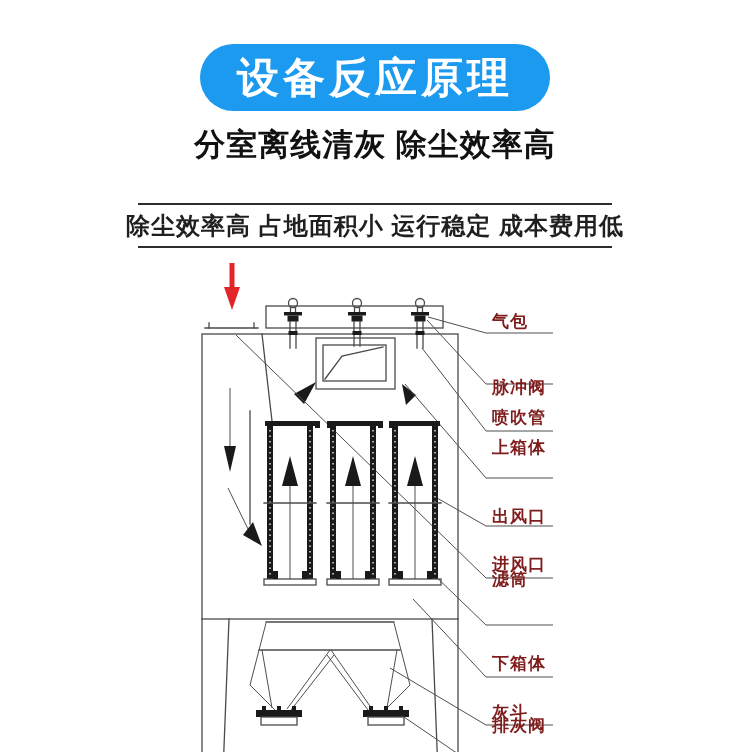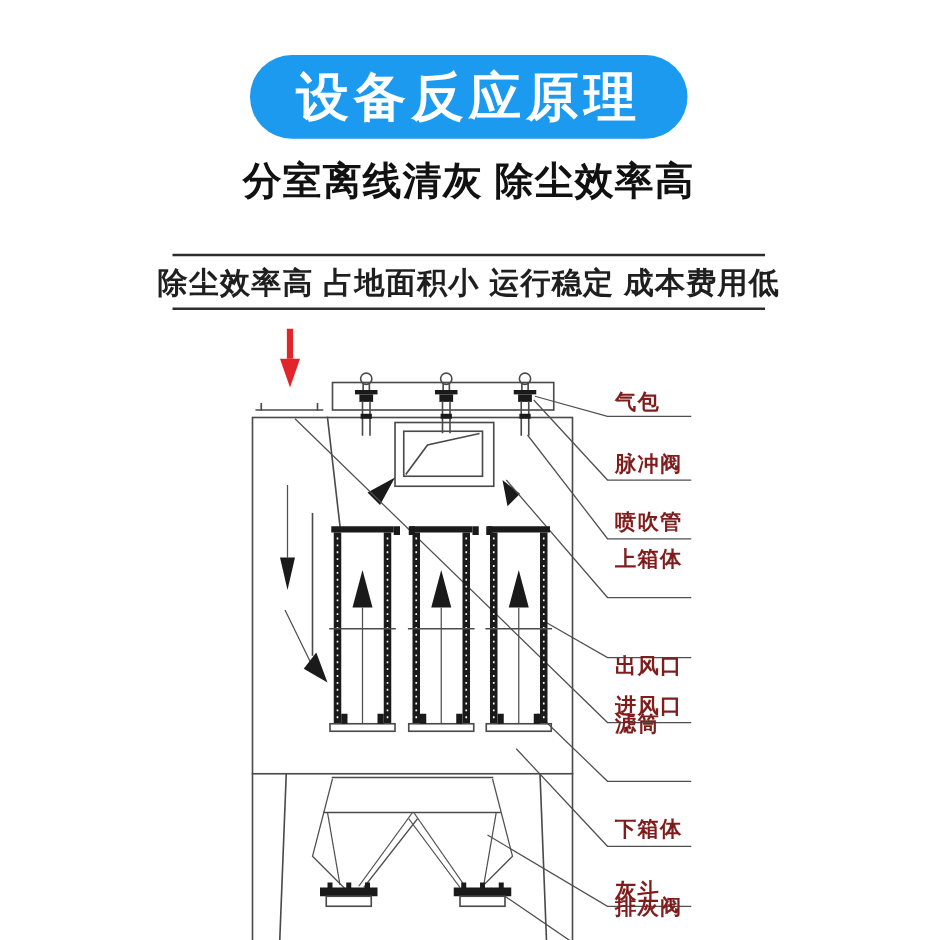--- a/index.html
+++ b/index.html
@@ -199,23 +199,23 @@
       <path class="ln" d="M197,737 H227"></path>
     </g>
     <g>
       <path class="ln" d="M458,583 V737"></path>
       <path class="ln" d="M432,583 L438,737"></path>
       <path class="ln" d="M433,737 H463"></path>
     </g>
   </svg>
 
   <div class="diagram-label" style="top:274px">气包</div>
-  <div class="diagram-label" style="top:324px">脉冲阀</div>
+  <div class="diagram-label" style="top:340px">脉冲阀</div>
   <div class="diagram-label" style="top:370px">喷吹管</div>
   <div class="diagram-label" style="top:400px">上箱体</div>
-  <div class="diagram-label" style="top:485px">出风口</div>
+  <div class="diagram-label" style="top:469px">出风口</div>
   <div class="diagram-label" style="top:517px">进风口</div>
   <div class="diagram-label" style="top:532px">滤筒</div>
   <div class="diagram-label" style="top:616px">下箱体</div>
   <div class="diagram-label" style="top:665px">灰斗</div>
   <div class="diagram-label" style="top:678px">排灰阀</div>
 
 </div>
 
 </body></html>

